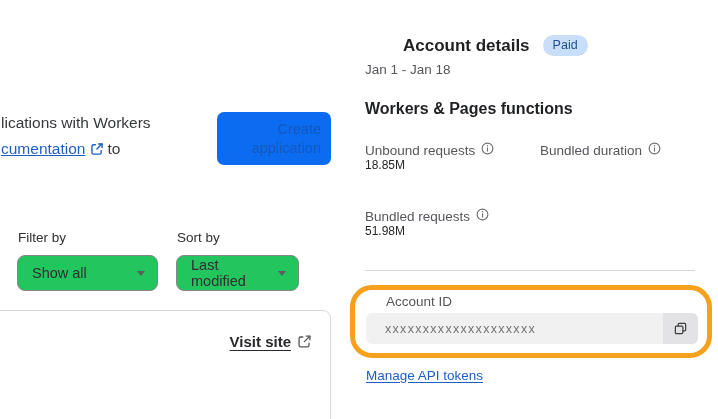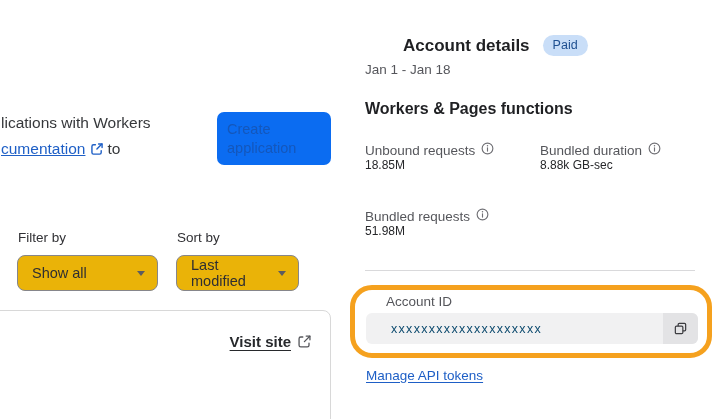--- a/index.html
+++ b/index.html
@@ -12,27 +12,27 @@
   html,body{background:#fff;}
   body{font-family:"Liberation Sans","DejaVu Sans",sans-serif;}
   .screen{position:relative;width:718px;height:419px;background:#fff;overflow:hidden;}
 
   
   .intro{position:absolute;left:1px;top:110px;font-size:15.5px;line-height:26px;color:#36383b;}
   .intro a{color:var(--link-blue);text-decoration:underline;cursor:pointer;}
   .ext-icon{display:inline-block;vertical-align:-2px;margin:0 3px 0 5px;color:var(--link-blue);}
   .create-btn{position:absolute;left:217px;top:112px;width:114px;height:53px;
     background:var(--accent-blue);border:none;border-radius:7px;color:var(--button-text-blue);
-    font-size:14.5px;line-height:19px;text-align:left;cursor:pointer;
+    font-size:14.5px;line-height:19px;text-align:right;cursor:pointer;
     font-family:"Liberation Sans","DejaVu Sans",sans-serif;padding:0 10px;}
   .field-label{position:absolute;font-size:13.5px;color:#303034;}
   .lbl-filter{left:18px;top:230px;}
   .lbl-sort{left:177px;top:230px;}
   .dropdown{position:absolute;height:36px;border:1px solid var(--border-gray);border-radius:8px;
-    background:#eab308;display:flex;align-items:center;justify-content:space-between;
+    background:#22c55e;display:flex;align-items:center;justify-content:space-between;
     padding:0 12px 0 14px;font-size:14.5px;color:#2e2e32;cursor:pointer;}
   .dd-filter{left:17px;top:255px;width:141px;}
   .dd-sort{left:176px;top:255px;width:123px;}
   .caret{width:0;height:0;border-left:4.5px solid transparent;border-right:4.5px solid transparent;
     border-top:5.5px solid #5c5c60;margin-left:8px;}
   .site-card{position:absolute;left:-24px;top:310px;width:355px;height:140px;
     background:#fff;border:1px solid var(--card-border);border-radius:8px;}
   .visit-site{position:absolute;top:22px;right:18px;display:flex;align-items:center;gap:6px;
     font-size:15px;font-weight:600;color:#27292c;cursor:pointer;justify-content:space-between;}
   .visit-site .vs-label{text-decoration:underline;text-underline-offset:3px;}
@@ -46,22 +46,22 @@
   .date-range{position:absolute;left:365px;top:62px;font-size:13.5px;color:var(--text-gray);}
   .section-title{position:absolute;left:365px;top:100px;font-size:16px;font-weight:700;color:#1f2023;}
   .stat{position:absolute;}
   .stat-0{left:365px;top:142px;} .stat-1{left:540px;top:142px;} .stat-2{left:365px;top:208px;}
   .stat-label{display:flex;align-items:center;gap:6px;font-size:13.5px;color:var(--text-gray);}
   .stat-value{margin-top:0;font-size:12px;color:var(--text-dark);}
   .divider{position:absolute;left:365px;top:270px;width:330px;height:1px;background:var(--divider-gray);}
   .acct-id-label{position:absolute;left:386px;top:294px;font-size:13.5px;color:var(--text-gray);}
   .acct-id-group{position:absolute;left:366px;top:313px;width:332px;height:31px;display:flex;
     border-radius:6px;overflow:hidden;background:var(--input-bg);}
-  .acct-id-value{flex:1;display:flex;align-items:center;padding-left:25px;font-size:12.5px;
-    letter-spacing:1.3px;color:#0c4a6e;white-space:nowrap;overflow:hidden;}
+  .acct-id-value{flex:1;display:flex;align-items:center;padding-left:19px;font-size:12.5px;
+    letter-spacing:1.3px;color:#737373;white-space:nowrap;overflow:hidden;}
   .copy-btn{width:35px;background:var(--copy-bg);border:none;display:flex;align-items:center;
     justify-content:center;cursor:pointer;color:#3c3c40;}
   .manage-link{position:absolute;left:366px;top:368px;font-size:13.5px;color:var(--link-blue);
     text-decoration:underline;text-underline-offset:2px;cursor:pointer;}
   .annotation{position:absolute;left:350px;top:285px;width:362px;height:73px;
     border:5px solid var(--annotation-orange);border-radius:22px;pointer-events:none;}
   svg{display:block;}
   .stat-label svg{display:inline-block;}
 </style>
 </head>
@@ -134,21 +134,20 @@
     <div class="stat-label">
       <span>Bundled duration</span>
       <span>
         <svg width="13" height="13" viewBox="0 0 16 16" fill="none" stroke="#707075" stroke-width="1.4">
           <circle cx="8" cy="8" r="6.6"></circle>
             <path d="M8 7.2v4" stroke-linecap="round"></path>
           <circle cx="8" cy="4.7" r="0.9" fill="#707075" stroke="none"></circle>
         </svg>
       </span>
     </div>
-    <div class="stat-value">8.88k GB-sec</div>
   </div>
 
   <div class="stat stat-2">
     <div class="stat-label">
       <span>Bundled requests</span>
       <span>
         <svg width="13" height="13" viewBox="0 0 16 16" fill="none" stroke="#707075" stroke-width="1.4">
           <circle cx="8" cy="8" r="6.6"></circle>
             <path d="M8 7.2v4" stroke-linecap="round"></path>
           <circle cx="8" cy="4.7" r="0.9" fill="#707075" stroke="none"></circle>

